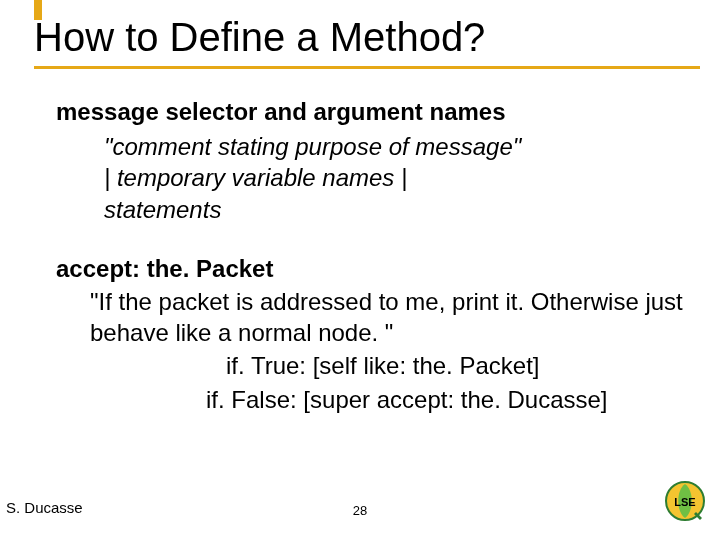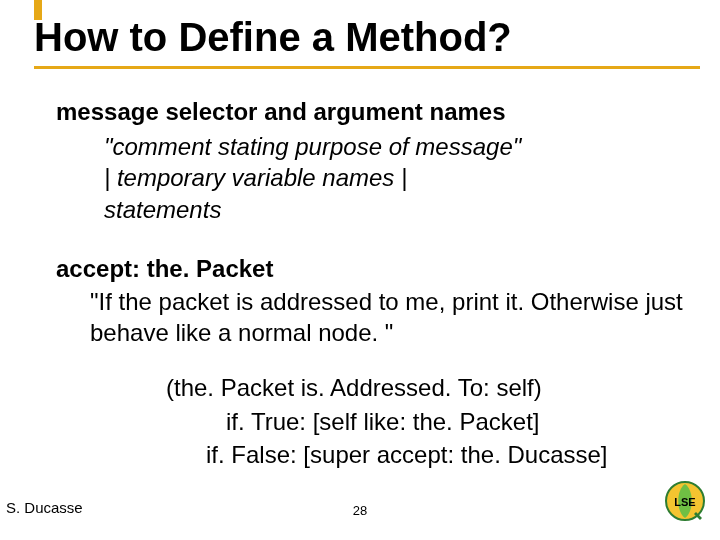--- a/index.html
+++ b/index.html
@@ -12,21 +12,21 @@
     overflow: hidden;
   }
   .title-wrap {
     position: absolute;
     top: 14px;
     left: 34px;
     right: 20px;
   }
   .title {
     font-size: 40px;
-    font-weight: 700;
+    font-weight: 400;
     color: #000;
     line-height: 1.15;
   }
   .title-underline {
     height: 3px;
     background: #e6a817;
     margin-top: 6px;
     width: 100%;
   }
   .accent-bar {
@@ -103,21 +103,20 @@
   <div class="sel-line">message selector and argument names</div>
   <div class="ind1 italic">"comment stating purpose of message"</div>
   <div class="ind1 italic">| temporary variable names |</div>
   <div class="ind1 italic">statements</div>
 
   <div class="gap"></div>
 
   <div class="accept">accept: the. Packet</div>
   <div class="comment-block">"If the packet is addressed to me, print it. Otherwise just behave like a normal node. "</div>
 
-  <div class="expr">(the. Packet is. Addressed. To: self)</div>
   <div class="iftrue">if. True: [self like: the. Packet]</div>
   <div class="iffalse">if. False: [super accept: the. Ducasse]</div>
 </div>
 
 <div class="footer">
   <div class="author">S. Ducasse</div>
   <div class="page-num">28</div>
   <div class="logo">
     <svg viewBox="0 0 42 42" width="42" height="42">
       <circle cx="21" cy="21" r="19" fill="#f4c430" stroke="#2e7d32" stroke-width="2"></circle>

